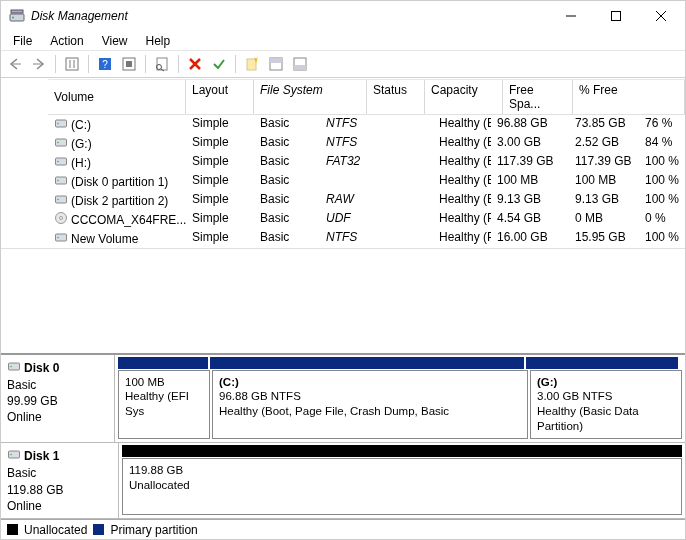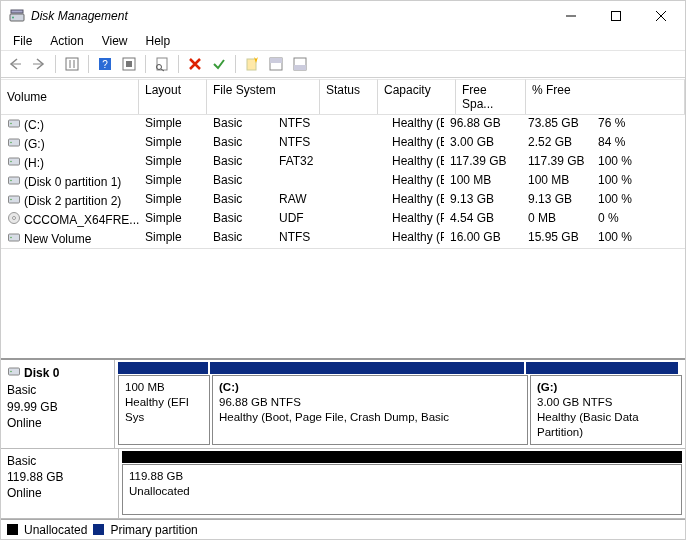--- a/index.html
+++ b/index.html
@@ -17,29 +17,29 @@
 .menubar { display: flex; align-items: center; height: 19px; padding: 0 4px; gap: 2px; }
 .menubar span { padding: 1px 8px; font-size: 12px; text-align: center; }
 
 
 .toolbar { display: flex; align-items: center; gap: 4px; height: 28px; border-top: 1px solid #e5e5e5; border-bottom: 1px solid #d0d0d0; padding: 0 4px; }
 .toolbar .sep { width: 1px; height: 18px; background: #d0d0d0; margin: 0 2px; }
 .tbbtn { width: 20px; height: 20px; display: flex; align-items: center; justify-content: center; border: 1px solid transparent; }
 .tbbtn svg { width: 16px; height: 16px; }
 
 
-.voltable { flex: 0 0 auto; }
+.voltable { flex: 0 0 auto; padding-left: 47px; }
 .volhdr { display: flex; background: #fff; border-top: 1px solid #fff; border-bottom: 1px solid #e0e0e0; }
 .volhdr div { padding: 3px 6px; border-right: 1px solid #d8d8d8; border-top: 1px solid #e8e8e8; font-size: 12px; }
 .volrows .row { display: flex; }
 .volrows .row div { padding: 1px 6px; white-space: nowrap; overflow: hidden; font-size: 12px; }
 .c-v { width: 138px; display:flex; align-items:center; gap:3px;}
 .c-l { width: 68px; }
 .c-t { width: 66px; }
-.c-fs { width: 113px; }
+.c-fs { width: 113px; font-style: italic; }
 .c-s { width: 58px; }
 .c-cap { width: 78px; }
 .c-fr { width: 70px; }
 .c-pf { flex: 1; }
 .row .c-v svg { width:14px; height:14px; flex-shrink:0;}
 
 
 .spacer { flex: 1; border-top: 1px solid #e0e0e0; }
 .diskpanel { border-top: 2px solid #999; }
 .diskrow { display: flex; border-bottom: 1px solid #bbb; min-height: 70px; }
@@ -334,20 +334,27 @@
           <div class="partbox" style="width: 152px;">
             <div class="pn">(G:)</div>
             <div>3.00 GB NTFS</div>
             <div>Healthy (Basic Data Partition)</div>
           </div>
         </div>
       </div>
     </div>
     <div class="diskrow">
       <div class="diskinfo">
+        <div class="hdr">
+          <span><svg viewBox="0 0 14 14">
+              <rect x="1.5" y="4" width="11" height="7" rx="1" fill="#d8dde6" stroke="#888"></rect>
+              <circle cx="4" cy="7.5" r="0.8" fill="#5a5"></circle>
+            </svg></span>
+          <span>Disk 1</span>
+        </div>
         <div>Basic</div>
         <div>119.88 GB</div>
         <div>Online</div>
       </div>
       <div class="parts">
         <div class="stripe">
           <div class="un" style="width: 560px;"></div>
         </div>
         <div class="partboxes">
           <div class="partbox" style="width: 560px;">

